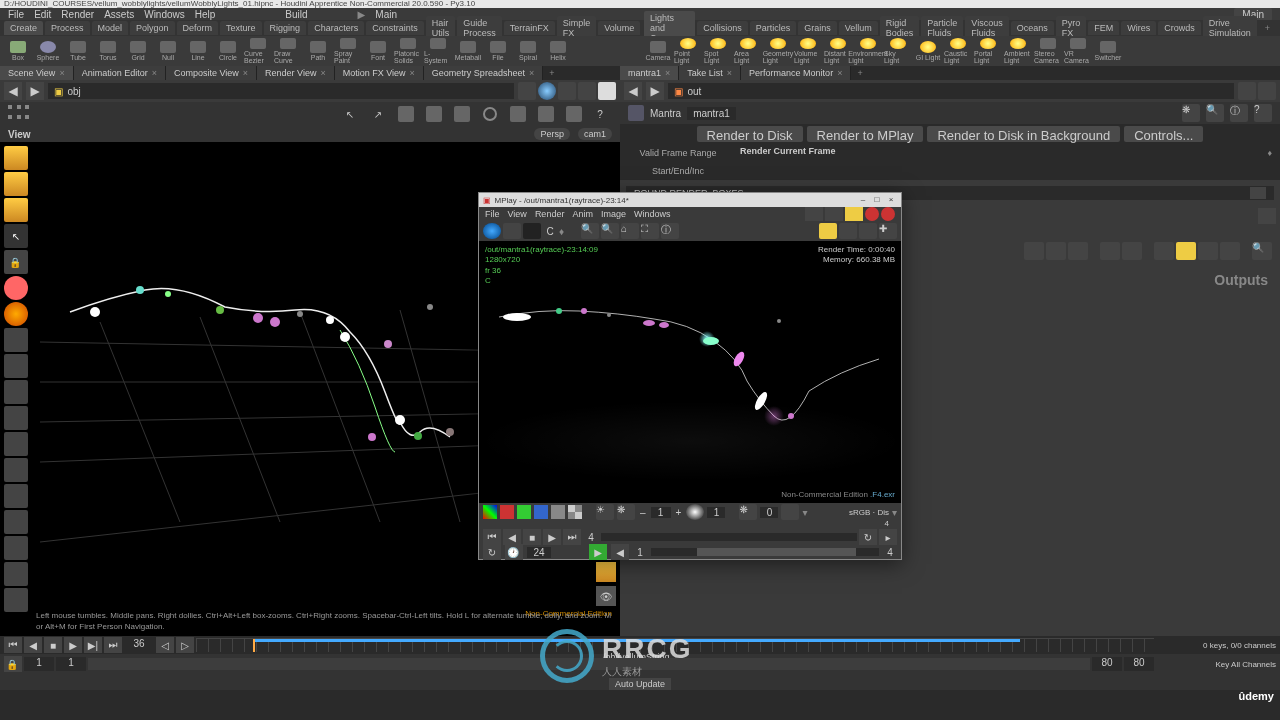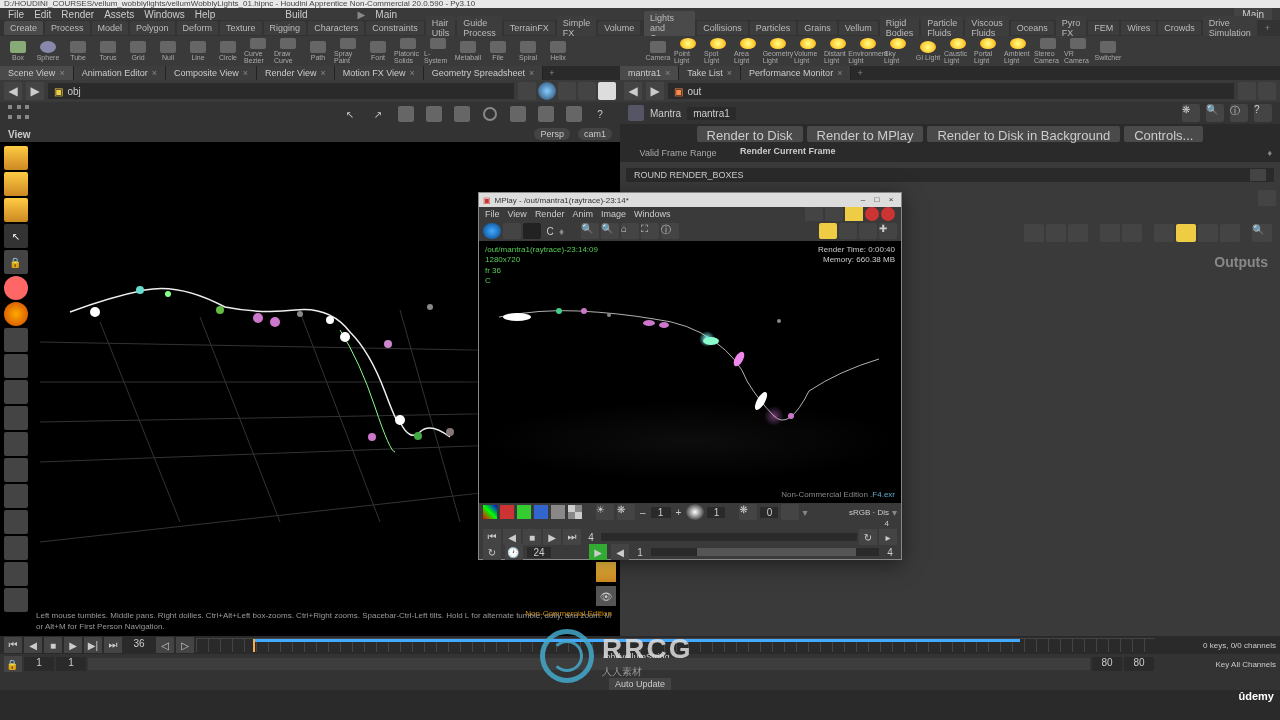--- a/index.html
+++ b/index.html
@@ -492,20 +492,24 @@
       <div class="parm-btn">Render to Disk</div>
       <div class="parm-btn">Render to MPlay</div>
       <div class="parm-btn">Render to Disk in Background</div>
       <div class="parm-btn">Controls...</div>
     </div>
     <div class="parm-row">
       <span class="parm-label">Valid Frame Range</span>
       <span class="parm-field">Render Current Frame</span>
       <span style="color:#888">♦</span>
     </div>
+    <div class="parm-row">
+      <span class="parm-label">Start/End/Inc</span>
+      <span class="parm-field"></span>
+    </div>
 
     <div class="network-view">
       <div style="position:absolute;top:6px;left:6px;right:6px;height:14px;background:#2a2a2a;display:flex;align-items:center;padding:0 8px;font-size:9px">
         <span>ROUND RENDER_BOXES</span>
         <div style="margin-left:auto;width:16px;height:12px;background:#444"></div>
       </div>
       <div style="position:absolute;top:90px;left:120px;color:#666;font-size:14px">-Commercial Edition</div>
       <div style="position:absolute;top:92px;right:12px;color:#888;font-size:14px;font-weight:bold">Outputs</div>
 
       <div style="position:absolute;top:28px;right:4px;display:flex;flex-direction:column;gap:20px">

